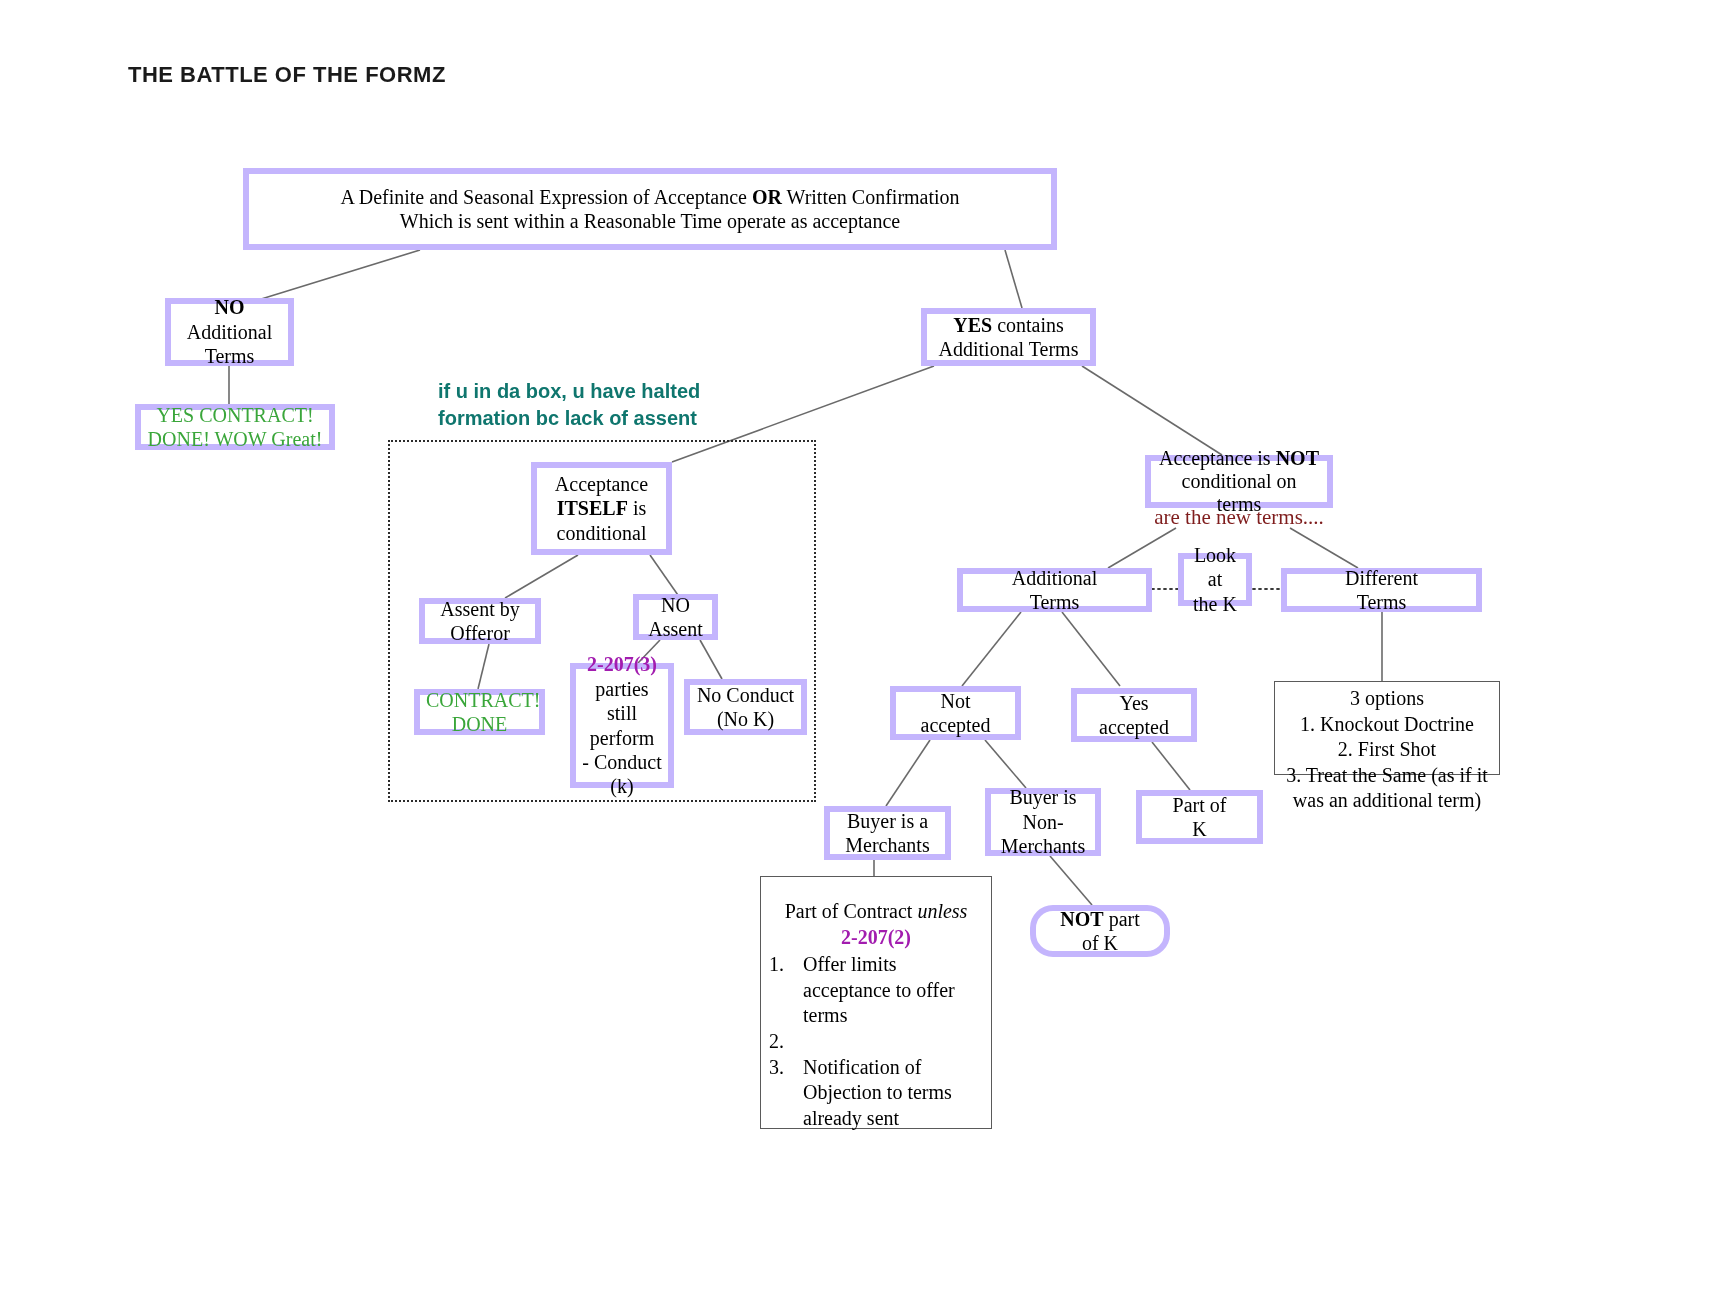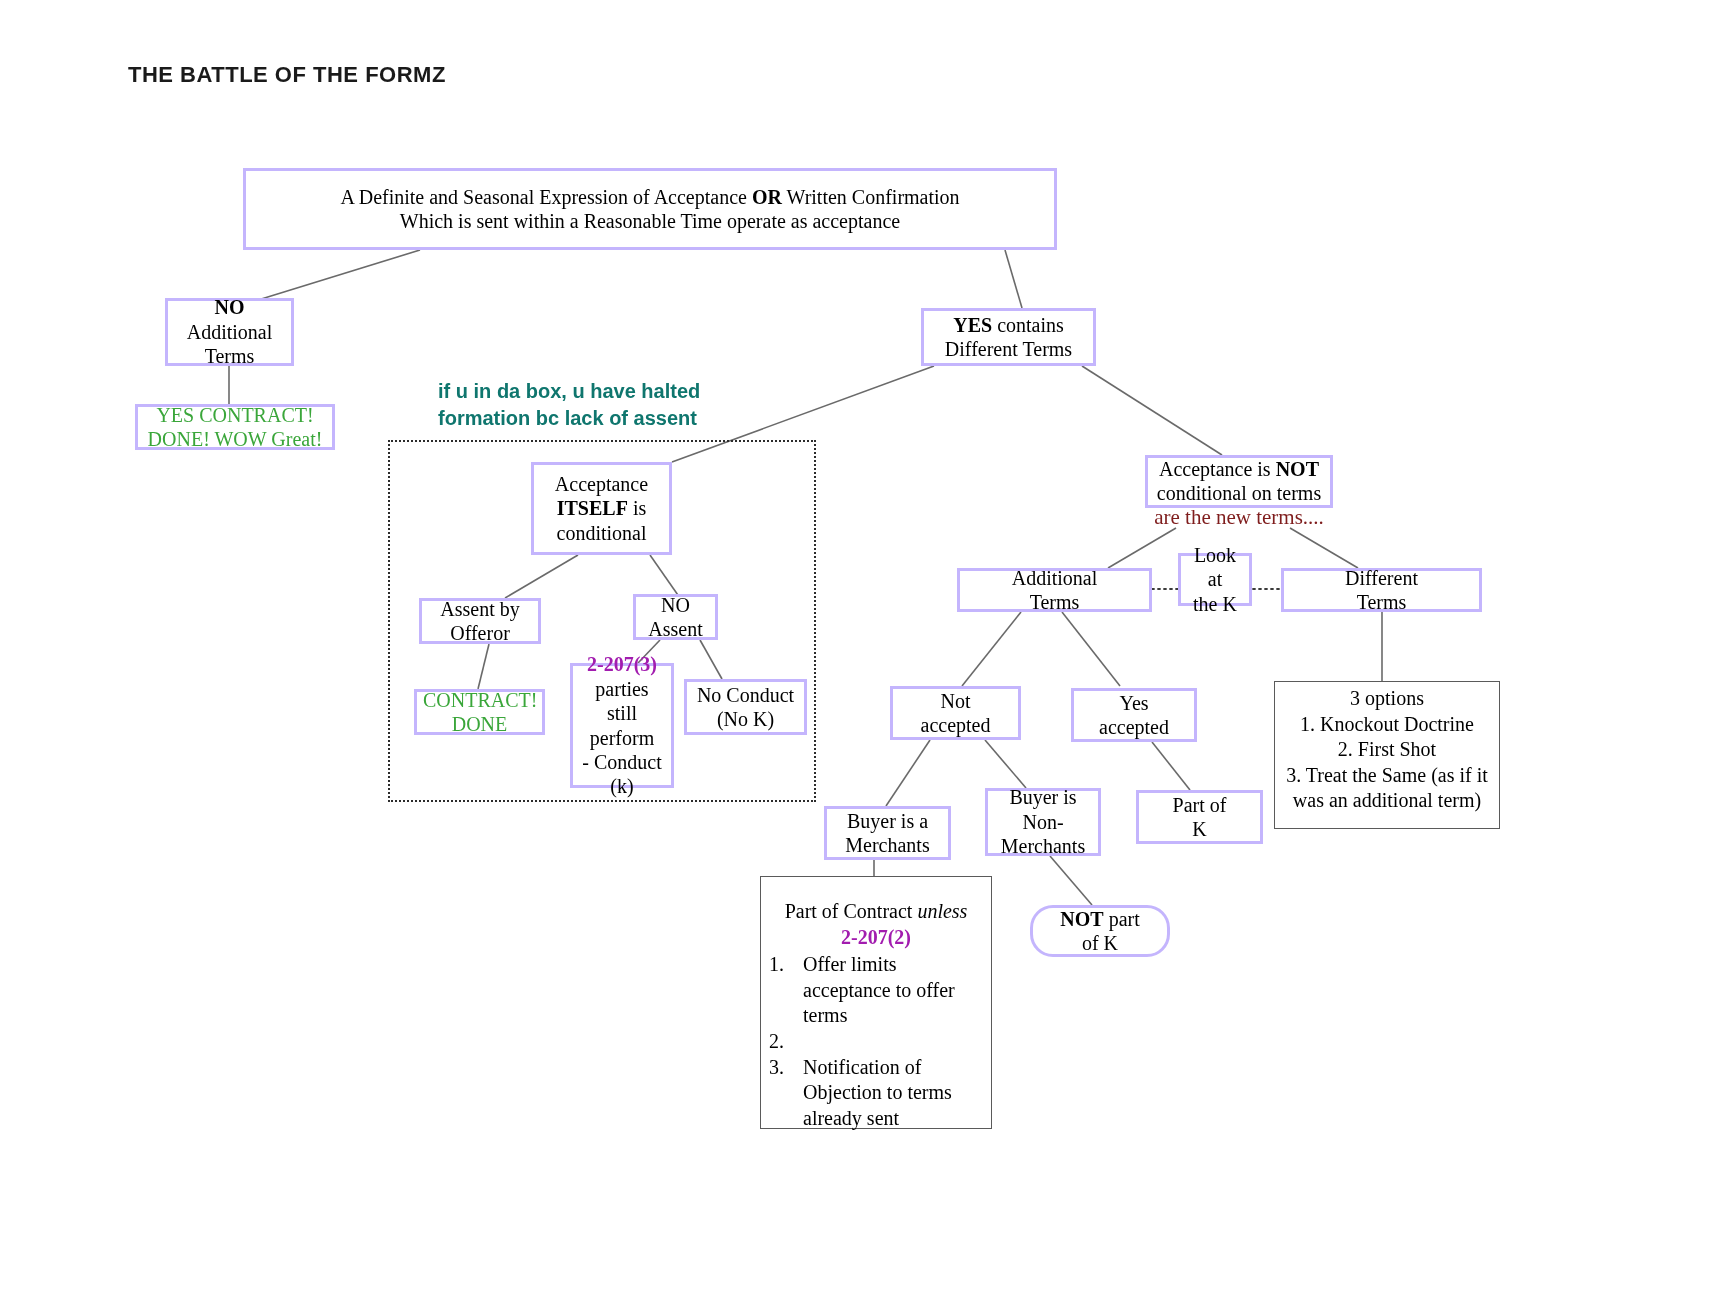--- a/index.html
+++ b/index.html
@@ -40,21 +40,21 @@
     line-height: 1.5;
     letter-spacing: 0.2px;
     color: #1a1a1a;
   }
   .title-line2 { font-size: 22px; letter-spacing: 0.5px; }
 
   
   .node {
     position: absolute;
     box-sizing: border-box;
-    border: 3px solid #c4b5fd;
+    border: 6px solid #c4b5fd;
     background: #ffffff;
     text-align: center;
     font-size: 20px;
     line-height: 1.22;
     padding: 3px 6px;
     display: flex;
     flex-direction: column;
     justify-content: center;
     align-items: center;
     z-index: 3;
@@ -202,21 +202,21 @@
     <span class="ln">Terms</span>
   </div>
 
   <div class="node green" style="left:135px; top:404px; width:200px; height:46px;">
     <span class="ln">YES CONTRACT!</span>
     <span class="ln">DONE! WOW Great!</span>
   </div>
 
   <div class="node" style="left:921px; top:308px; width:175px; height:58px;">
     <span class="ln"><b class="strong">YES</b><span> contains</span></span>
-    <span class="ln">Different Terms</span>
+    <span class="ln">Additional Terms</span>
   </div>
 
   <div class="node" style="left:531px; top:462px; width:141px; height:93px;">
     <span class="ln">Acceptance</span>
     <span class="ln"><b class="strong">ITSELF</b><span>  is</span></span>
     <span class="ln">conditional</span>
   </div>
 
   <div class="node" style="left:419px; top:598px; width:122px; height:46px;">
     <span class="ln">Assent by</span>
@@ -271,21 +271,21 @@
   <div class="node" style="left:890px; top:686px; width:131px; height:54px;">
     <span class="ln">Not</span>
     <span class="ln">accepted</span>
   </div>
 
   <div class="node" style="left:1071px; top:688px; width:126px; height:54px;">
     <span class="ln">Yes</span>
     <span class="ln">accepted</span>
   </div>
 
-  <div class="optbox" style="left:1274px; top:681px; width:226px; height:148px;">
+  <div class="optbox" style="left:1274px; top:681px; width:226px; height:94px;">
     <div>3 options</div>
     <div>1. Knockout Doctrine</div>
     <div>2. First Shot</div>
     <div>3. Treat the Same (as if it</div>
     <div>was an additional term)</div>
   </div>
 
   <div class="node" style="left:824px; top:806px; width:127px; height:54px;">
     <span class="ln">Buyer is a</span>
     <span class="ln">Merchants</span>

